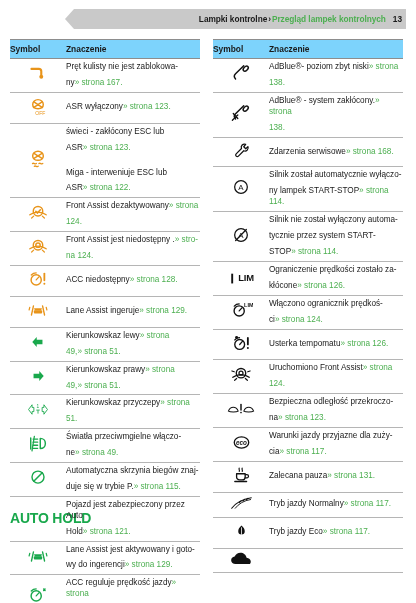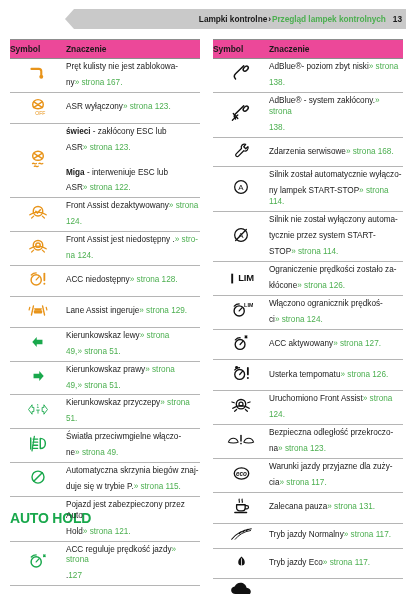--- a/index.html
+++ b/index.html
@@ -62,21 +62,21 @@
     table-layout: fixed;
   }
   table.sym thead th {
     text-align: left;
     font-size: 8.4px;
     font-weight: bold;
     color: #1a1a1a;
     padding: 4px 0 4px 0;
     border-top: 1px solid #8d8d8d;
     border-bottom: 1px solid #8d8d8d;
-    background: #ec4899;
+    background: #7dd3fc;
     vertical-align: middle;
   }
   th.h-sym { width: 56px; padding-left: 11px; }
   th.h-mean { padding-left: 6px; }
 
   table.sym td {
     border-bottom: 1px solid #b5b5b5;
     vertical-align: middle;
     font-size: 8.2px;
     line-height: 1.33;
@@ -85,21 +85,21 @@
   td.c-sym {
     width: 56px;
     text-align: center;
     padding: 3px 2px;
   }
   td.c-mean {
     padding: 3px 2px 3px 6px;
     color: #1a1a1a;
   }
   .ref { color: #4caf50; }
-  .bld { font-weight: bold; }
+  .bld { font-weight: normal; }
   .sub { padding-top: 1px; }
   .meanline + .meanline { margin-top: 5px; }
 
   
   .ic { display: inline-block; line-height: 0; }
   .ic svg { display: block; margin: 0 auto; }
   .orange { color: #e8941a; }
   .green  { color: #19a84c; }
   .black  { color: #111111; }
 
@@ -274,20 +274,32 @@
           </tr>
           <tr>
             <td class="c-sym"><span class="autohold">AUTO HOLD</span></td>
             <td class="c-mean">
               <div class="meanline"><span>Pojazd jest zabezpieczony przez Auto</span></div>
               <div class="meanline"><span>Hold</span><span class="ref">» strona 121.</span></div>
             </td>
           </tr>
           <tr>
             <td class="c-sym"><span class="ic green"><svg width="22" height="20" viewBox="0 0 24 22" fill="none" stroke="currentColor" stroke-width="1.6" stroke-linecap="round" stroke-linejoin="round">
+                  <path d="M7 6.5l-2.2 10M17 6.5l2.2 10" stroke-width="1.5"></path>
+                  <path d="M8.6 11.6h6.8l1-2.4H7.6z" fill="currentColor" stroke="none"></path>
+                  <rect x="7.4" y="11.4" width="9.2" height="3.4" rx="1" fill="currentColor" stroke="none"></rect>
+                  <path d="M3 8l-.8 3M21 8l.8 3" stroke-width="1.3"></path>
+                </svg></span></td>
+            <td class="c-mean">
+              <div class="meanline"><span>Lane Assist jest aktywowany i goto-</span></div>
+              <div class="meanline"><span>wy do ingerencji</span><span class="ref">» strona 129.</span></div>
+            </td>
+          </tr>
+          <tr>
+            <td class="c-sym"><span class="ic green"><svg width="22" height="20" viewBox="0 0 24 22" fill="none" stroke="currentColor" stroke-width="1.6" stroke-linecap="round" stroke-linejoin="round">
                   <circle cx="10" cy="12" r="5.6"></circle>
                   <path d="M10 12l3-3.4" stroke-width="1.4"></path>
                   <path d="M4.6 6.6c1.4-1.5 3.3-2.3 5.4-2.3" stroke-width="1.4"></path>
                   <path d="M18.2 4.4l1.6 1.6M19.8 4.4l-1.6 1.6" stroke-width="1.5"></path>
                 </svg></span></td>
             <td class="c-mean">
               <div class="meanline"><span>ACC reguluje prędkość jazdy</span><span class="ref">» strona</span></div>
               <div class="meanline"><span>.</span><span class="ref">127</span></div>
             </td>
           </tr>
@@ -368,31 +380,20 @@
                   <path d="M10 12l3-3.4" stroke-width="1.4"></path>
                   <path d="M4.6 6.8c1.4-1.6 3.3-2.5 5.4-2.5" stroke-width="1.4"></path>
                   <text x="15.4" y="7.5" font-size="6" fill="currentColor" stroke="none" font-weight="bold" font-family="Liberation Sans">LIM</text>
                 </svg></span></td>
             <td class="c-mean">
               <div class="meanline"><span>Włączono ogranicznik prędkoś-</span></div>
               <div class="meanline"><span>ci</span><span class="ref">» strona 124.</span></div>
             </td>
           </tr>
           <tr>
-            <td class="c-sym"><span class="ic black"><svg width="22" height="20" viewBox="0 0 24 22" fill="none" stroke="currentColor" stroke-width="1.6" stroke-linecap="round" stroke-linejoin="round">
-                  <circle cx="11" cy="12.6" r="5.4" stroke-width="1.5"></circle>
-                  <path d="M11 12.6l3-3.4" stroke-width="1.4"></path>
-                  <path d="M5.8 7.6c1.3-1.5 3.2-2.4 5.2-2.4" stroke-width="1.4"></path>
-                  <path d="M16.6 3.4l1.8 1.8M18.4 3.4l-1.8 1.8" stroke-width="1.5"></path>
-                </svg></span></td>
-            <td class="c-mean">
-              <div class="meanline"><span>ACC aktywowany</span><span class="ref">» strona 127.</span></div>
-            </td>
-          </tr>
-          <tr>
             <td class="c-sym"><span class="ic black"><svg width="23" height="20" viewBox="0 0 24 22" fill="none" stroke="currentColor" stroke-width="1.6" stroke-linecap="round" stroke-linejoin="round">
                   <circle cx="10" cy="12.6" r="5.4" stroke-width="1.5"></circle>
                   <path d="M10 12.6l3-3.4" stroke-width="1.4"></path>
                   <path d="M4.6 7.6c1.3-1.5 3.2-2.4 5.2-2.4" stroke-width="1.4"></path>
                   <circle cx="6.6" cy="5" r="1.6" fill="currentColor" stroke="none"></circle>
                   <path d="M19 5.4v7.2" stroke-width="2"></path>
                   <circle cx="19" cy="16.4" r="1.1" fill="currentColor" stroke="none"></circle>
                 </svg></span></td>
             <td class="c-mean">
               <div class="meanline"><span>Usterka tempomatu</span><span class="ref">» strona 126.</span></div>

